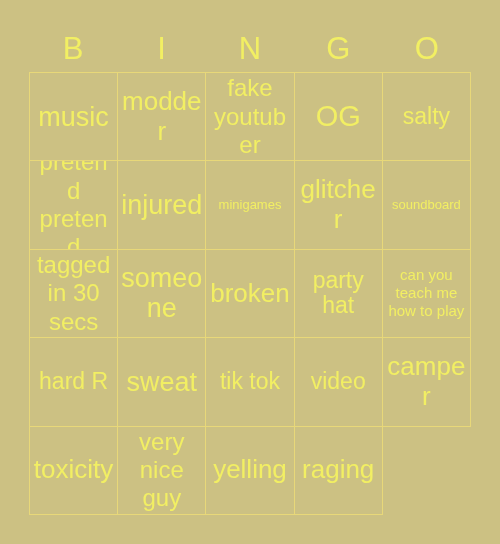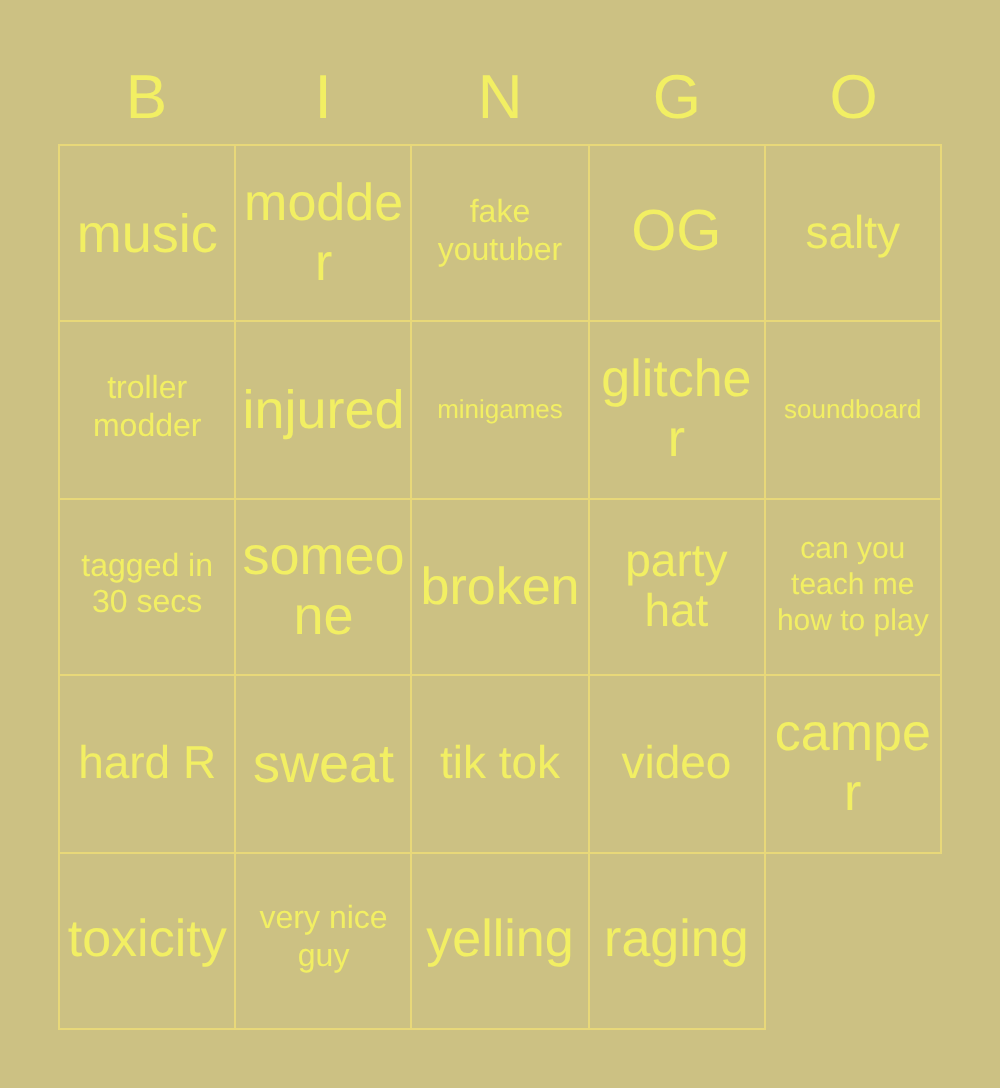--- a/index.html
+++ b/index.html
@@ -75,21 +75,21 @@
     text-align: center;
     line-height: 1.12;
     word-wrap: break-word;
     width: 100%;
     user-select: none;
   }
 
   
   .cell-text.size-xs   { font-size: 13px; line-height: 1.15; }
   .cell-text.size-sm   { font-size: 15px; line-height: 1.20; }
-  .cell-text.size-md   { font-size: 16px; line-height: 1.18; text-align: center; }
+  .cell-text.size-md   { font-size: 24px; line-height: 1.18; text-align: center; }
   .cell-text.size-lg   { font-size: 26px; line-height: 1.15; }
   .cell-text.size-xl   { font-size: 27px; line-height: 1.12; }
   .cell-text.size-xxl  { font-size: 23px; line-height: 1.10; }
   .cell-text.size-huge { font-size: 29px; line-height: 1.08; }
 </style>
 </head>
 <body>
 
 <div id="bingo-card">
 
@@ -111,21 +111,21 @@
       <div class="bingo-cell">
         <span class="cell-text size-md">fake youtuber</span>
       </div>
       <div class="bingo-cell">
         <span class="cell-text size-huge">OG</span>
       </div>
       <div class="bingo-cell">
         <span class="cell-text size-xxl">salty</span>
       </div>
       <div class="bingo-cell">
-        <span class="cell-text size-md">troller modder</span>
+        <span class="cell-text size-md">pretend pretend</span>
       </div>
       <div class="bingo-cell">
         <span class="cell-text size-xl">injured</span>
       </div>
       <div class="bingo-cell">
         <span class="cell-text size-xs">minigames</span>
       </div>
       <div class="bingo-cell">
         <span class="cell-text size-lg">glitcher</span>
       </div>

